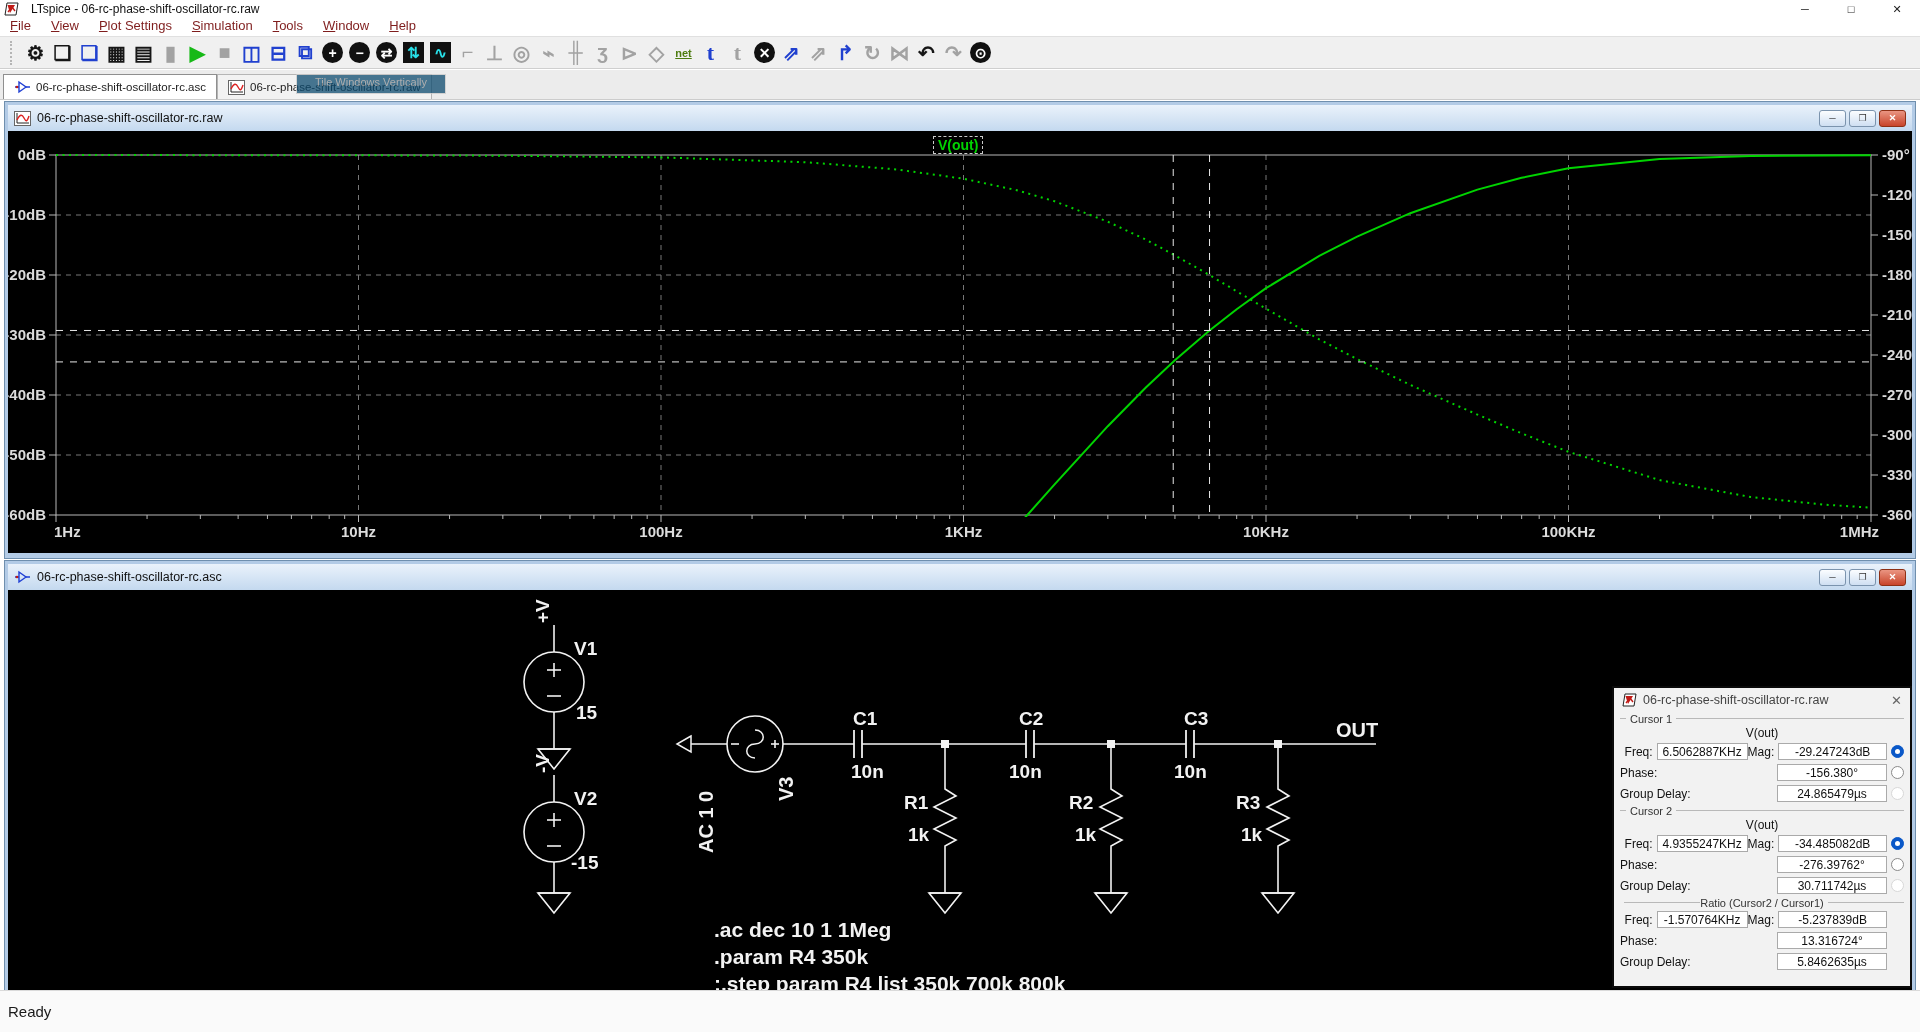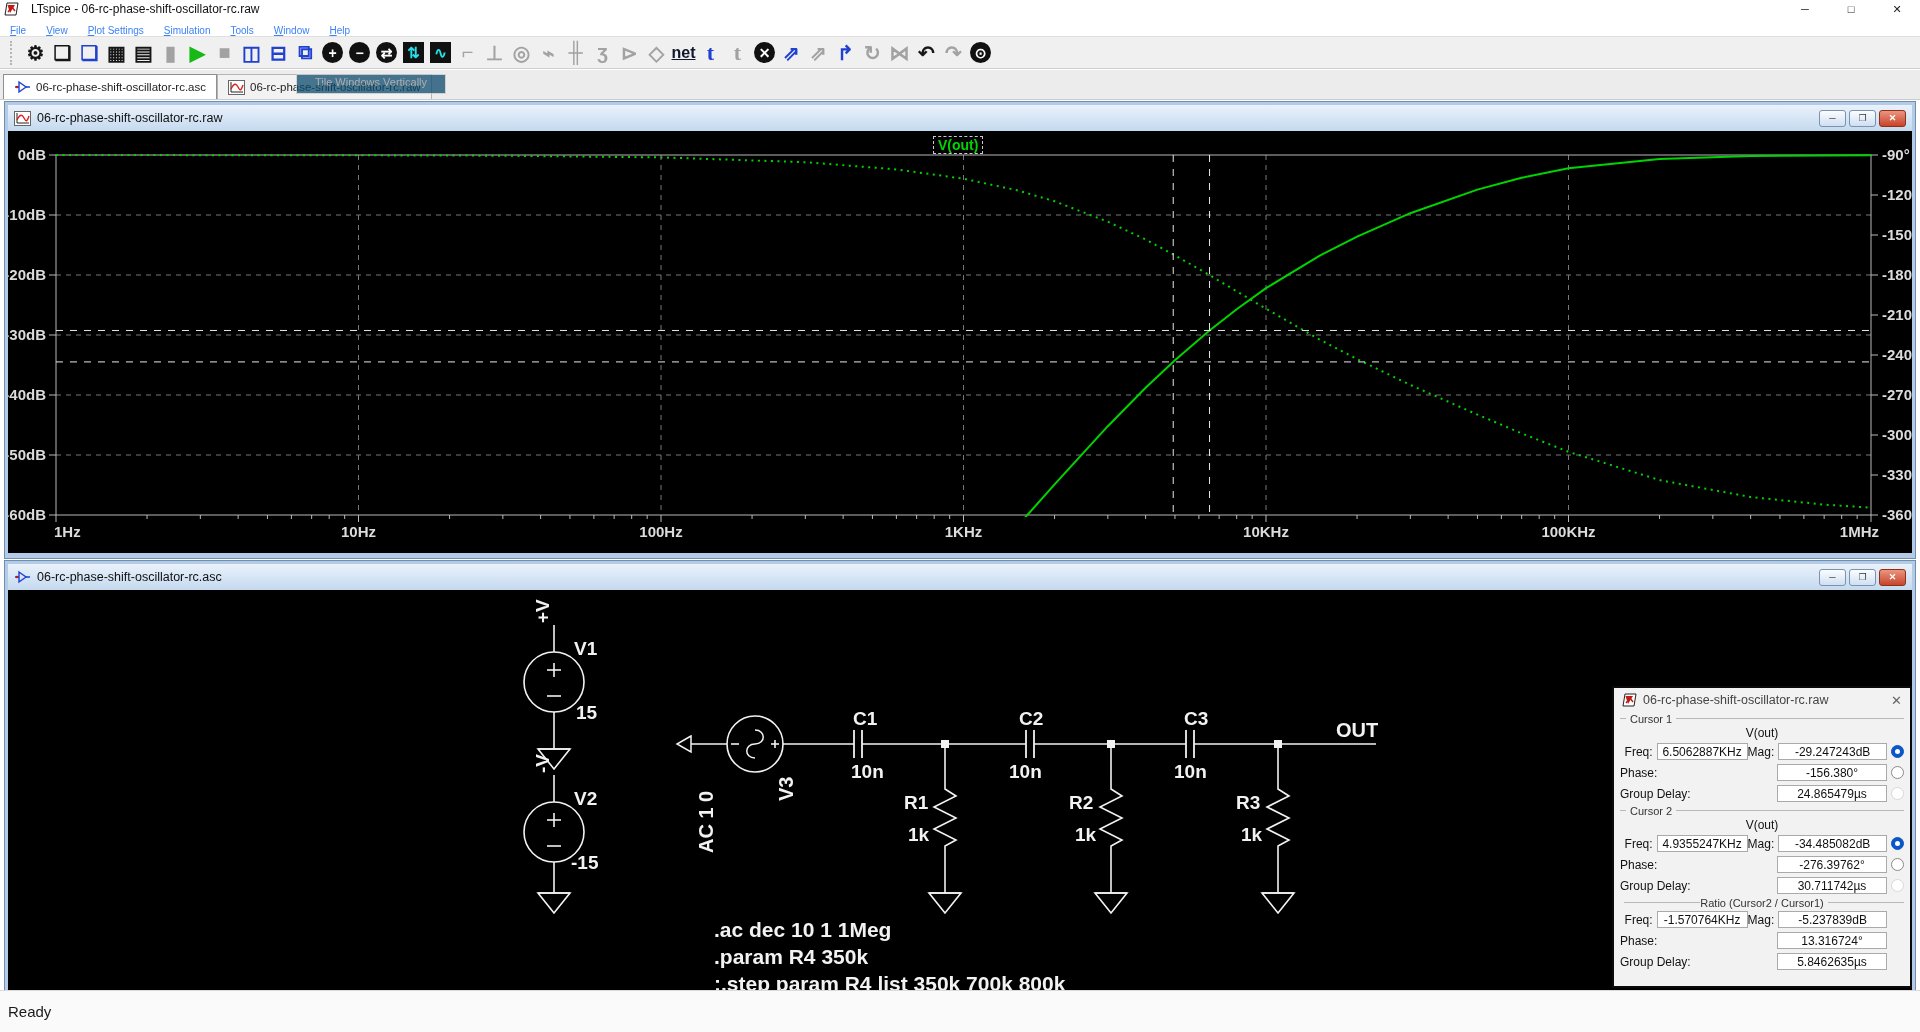--- a/index.html
+++ b/index.html
@@ -5,37 +5,37 @@
   html,body{margin:0;padding:0;}
   body{width:1920px;height:1032px;position:relative;overflow:hidden;
        font-family:"Liberation Sans",sans-serif;background:#fff;-webkit-font-smoothing:antialiased;}
   
   .titlebar{position:absolute;left:0;top:0;width:1920px;height:18px;background:#fff;
             display:flex;align-items:center;font-size:12px;color:#111;}
   .titlebar .apptitle{margin-left:12px;}
   .winctl{position:absolute;right:0;top:0;height:18px;display:flex;}
   .winctl span{width:46px;text-align:center;font-size:11px;line-height:18px;color:#222;}
   .menubar{position:absolute;left:0;top:18px;width:1920px;height:18px;background:#fff;
-           display:flex;align-items:flex-end;font-size:10px;color:#3b82f6;}
+           display:flex;align-items:flex-start;font-size:13px;color:#7f1d1d;}
   .menubar span{padding:0 10px;}
   .menubar u{text-decoration:underline;}
   .toolbar{position:absolute;left:0;top:36px;width:1920px;height:33px;background:#f0f0f0;
            border-top:1px solid #e0e0e0;border-bottom:1px solid #cfcfcf;
            display:flex;align-items:center;padding-left:10px;box-sizing:border-box;}
   .grip{width:4px;height:24px;border-left:2px dotted #b5b5b5;margin-right:6px;}
   .ticon{width:27px;height:27px;display:flex;align-items:center;justify-content:center;
          font-size:20px;font-weight:bold;flex:0 0 auto;}
   .ticon .cg{width:21px;height:21px;border-radius:50%;background:#111;color:#fff;display:flex;
              align-items:center;justify-content:center;font-size:14px;font-weight:bold;}
   .ticon .sg{width:21px;height:21px;background:#111;color:#28e0e8;display:flex;
              align-items:center;justify-content:center;font-size:15px;font-weight:bold;}
   .ic-k{color:#161616;} .ic-b{color:#2040cf;} .ic-y{color:#a2a2a2;} .ic-g{color:#17b917;}
   .ic-bt{color:#2040cf;font-family:"Liberation Serif",serif;font-size:22px;}
   .ic-yt{color:#a2a2a2;font-family:"Liberation Serif",serif;font-size:22px;}
-  .ic-net{color:#0f172a;font-size:16px;text-decoration:underline;letter-spacing:0;}
+  .ic-net{color:#4d7c0f;font-size:11px;text-decoration:underline;letter-spacing:0;}
   .tabrow{position:absolute;left:0;top:70px;width:1920px;height:30px;background:#ececec;
           border-bottom:1px solid #cccccc;display:flex;align-items:flex-end;padding-left:3px;box-sizing:border-box;}
   .tab{height:25px;display:flex;align-items:center;gap:5px;padding:0 10px;font-size:11.5px;color:#222;
        border:1px solid #b5b5b5;border-bottom:none;background:#f2f2f2;box-sizing:border-box;}
   .tab.active{background:#ffffff;border-color:#8f8f8f;}
   .tooltip{position:absolute;left:296px;top:74px;height:16px;padding:1px 18px;background:#0c4a6e;
            border:1px solid #c9c9c9;font-size:11px;color:#9a9a9a;opacity:.75;z-index:40;white-space:nowrap;}
   
   .mdiwin{position:absolute;left:4px;width:1912px;background:#b3cbe6;border:1px solid #6f8fae;
           padding:3px;box-sizing:border-box;}

